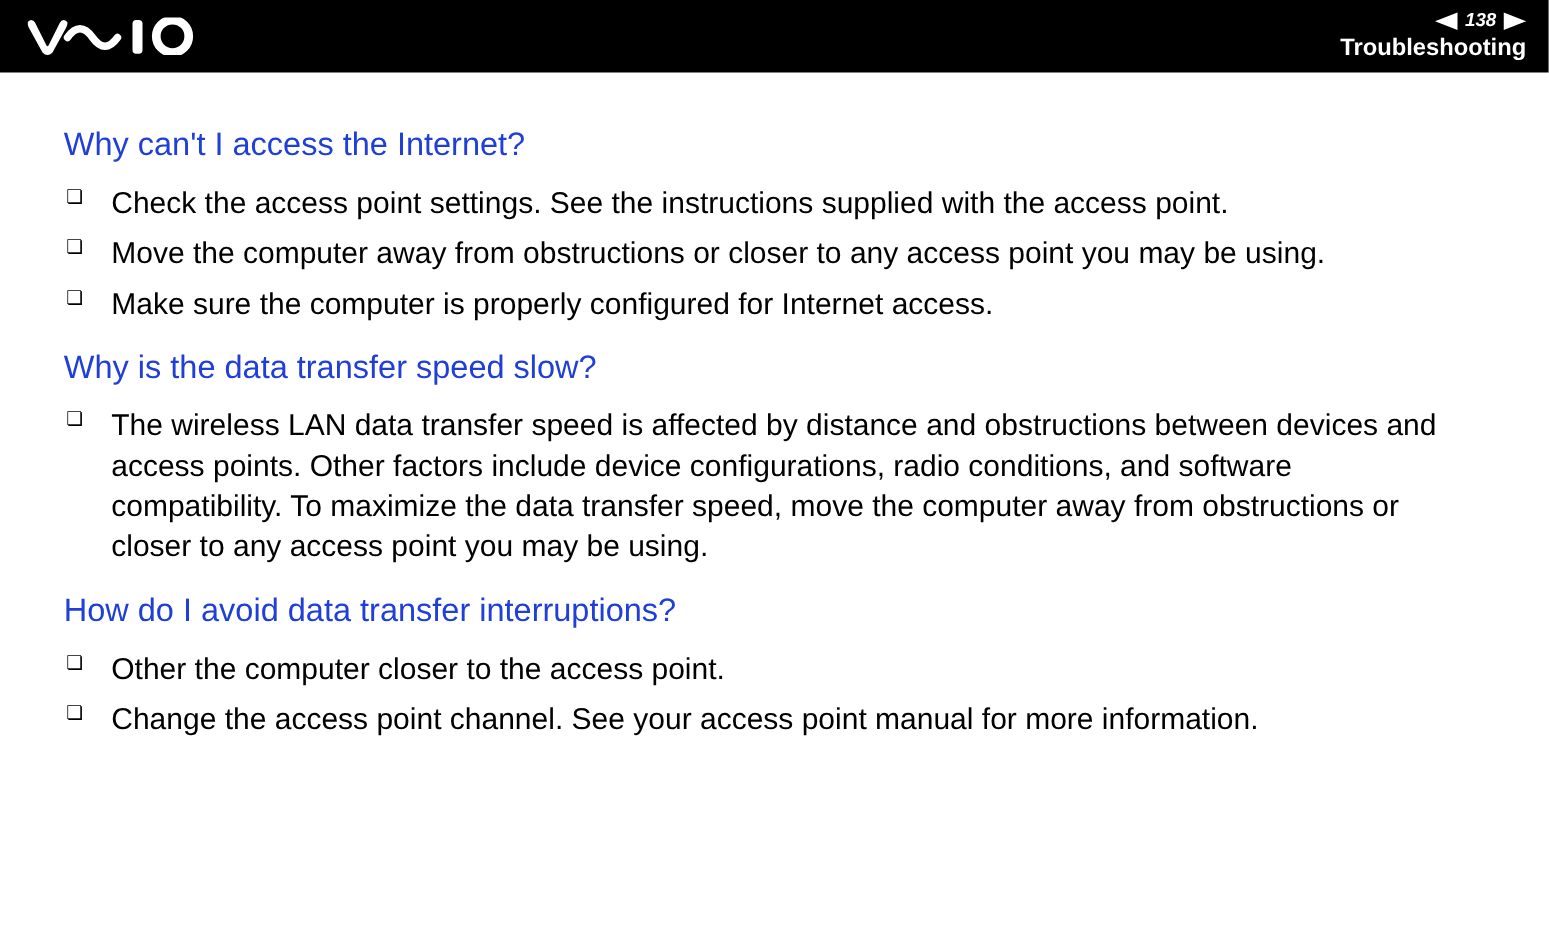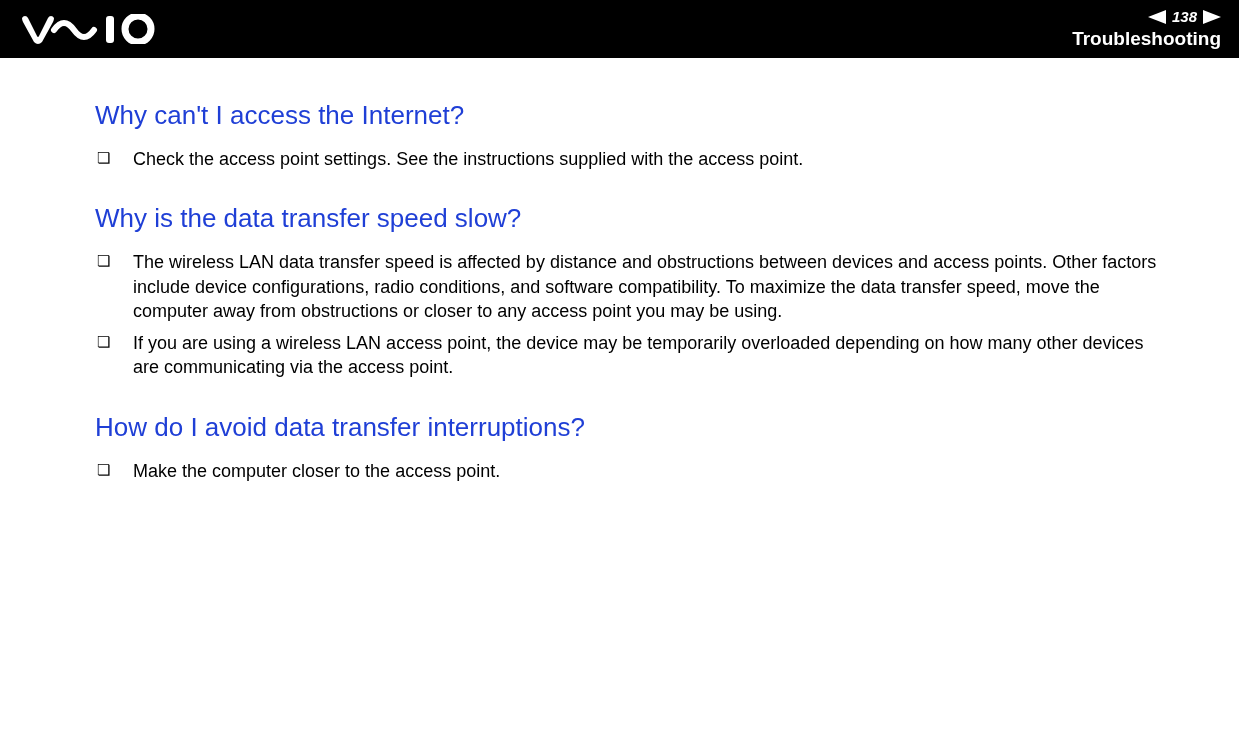--- a/index.html
+++ b/index.html
@@ -56,39 +56,39 @@
   .nav-arrow-right {
     border-top: 7px solid transparent;
     border-bottom: 7px solid transparent;
     border-left: 18px solid #ffffff;
   }
   .section-label {
     font-size: 19px;
     font-weight: bold;
   }
   .content {
-    padding: 42px 70px 0 95px;
+    padding: 42px 70px 0 51px;
   }
   .heading {
     color: #1f3fd6;
     font-size: 26px;
     font-weight: 400;
     margin-bottom: 16px;
     margin-top: 8px;
   }
   .heading:first-child { margin-top: 0; }
-  .heading-block + .heading-block .heading { margin-top: 32px; }
+  .heading-block + .heading-block .heading { margin-top: 18px; }
   .bullet-list {
     list-style: none;
     margin-bottom: 6px;
   }
   .bullet-item {
     position: relative;
     padding-left: 38px;
-    font-size: 18px;
+    font-size: 24px;
     line-height: 1.35;
     margin-bottom: 8px;
     color: #000000;
   }
   .bullet-item::before {
     content: "❏";
     position: absolute;
     left: 2px;
     top: 1px;
     font-size: 15px;
@@ -121,31 +121,33 @@
     <div class="section-label">Troubleshooting</div>
   </div>
 </div>
 
 <div class="content">
 
   <div class="heading-block">
     <h2 class="heading">Why can't I access the Internet?</h2>
     <ul class="bullet-list">
       <li class="bullet-item">Check the access point settings. See the instructions supplied with the access point.</li>
+      <li class="bullet-item">Move the computer away from obstructions or closer to any access point you may be using.</li>
+      <li class="bullet-item">Make sure the computer is properly configured for Internet access.</li>
     </ul>
   </div>
 
   <div class="heading-block">
     <h2 class="heading">Why is the data transfer speed slow?</h2>
     <ul class="bullet-list">
       <li class="bullet-item">The wireless LAN data transfer speed is affected by distance and obstructions between devices and access points. Other factors include device configurations, radio conditions, and software compatibility. To maximize the data transfer speed, move the computer away from obstructions or closer to any access point you may be using.</li>
-      <li class="bullet-item">If you are using a wireless LAN access point, the device may be temporarily overloaded depending on how many other devices are communicating via the access point.</li>
     </ul>
   </div>
 
   <div class="heading-block">
     <h2 class="heading">How do I avoid data transfer interruptions?</h2>
     <ul class="bullet-list">
-      <li class="bullet-item">Make the computer closer to the access point.</li>
+      <li class="bullet-item">Other the computer closer to the access point.</li>
+      <li class="bullet-item">Change the access point channel. See your access point manual for more information.</li>
     </ul>
   </div>
 
 </div>
 
 </body></html>

